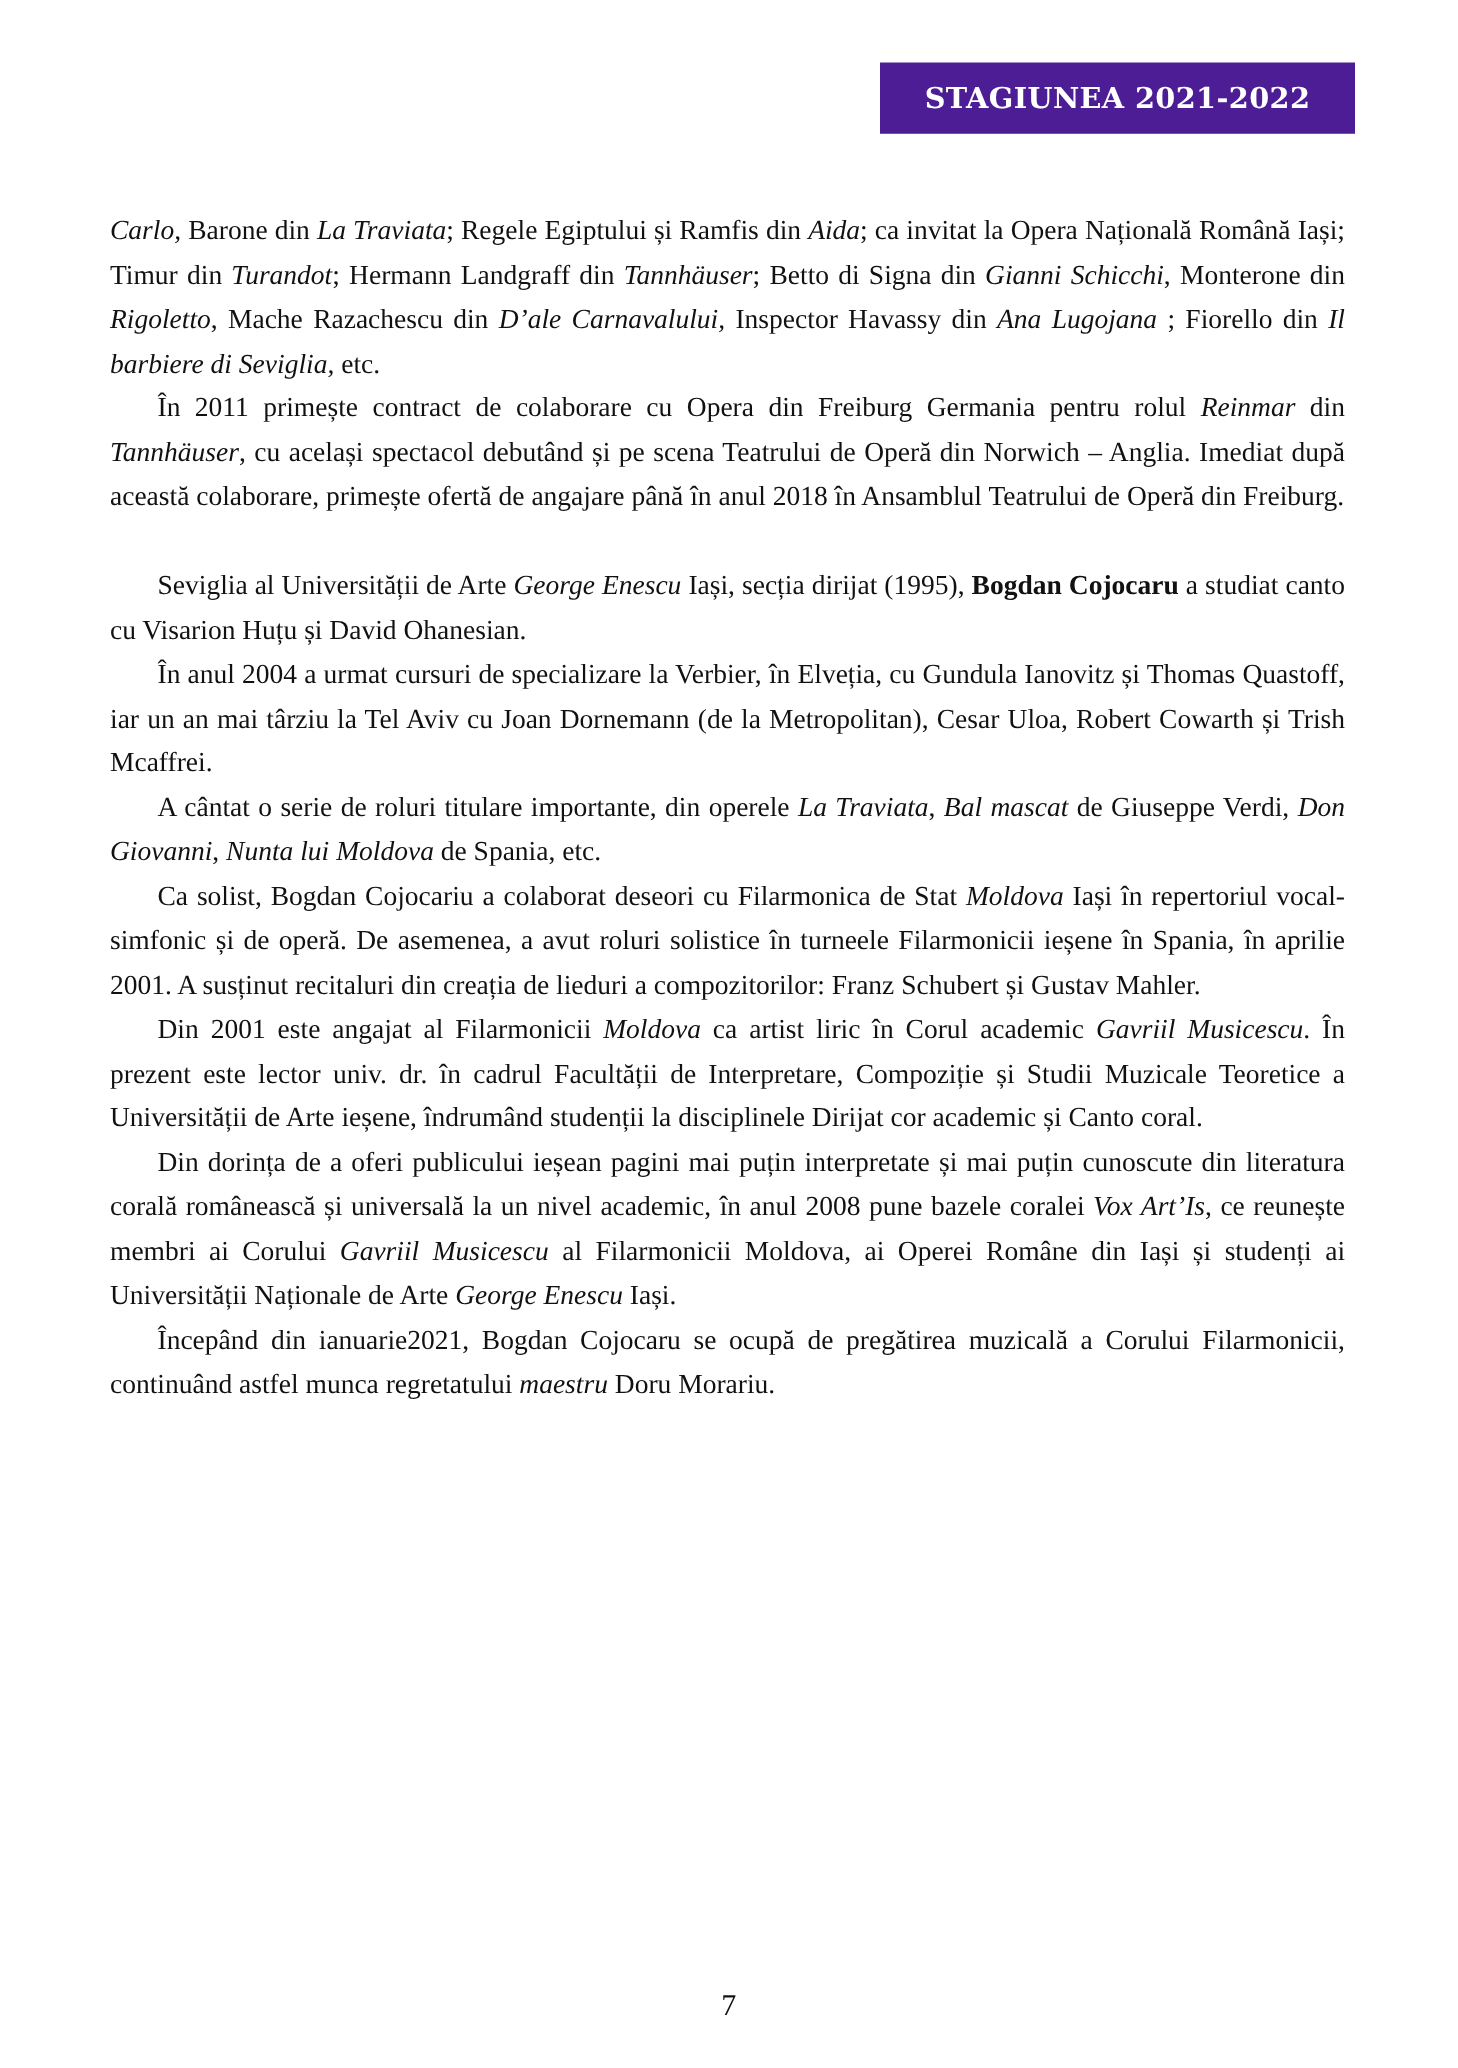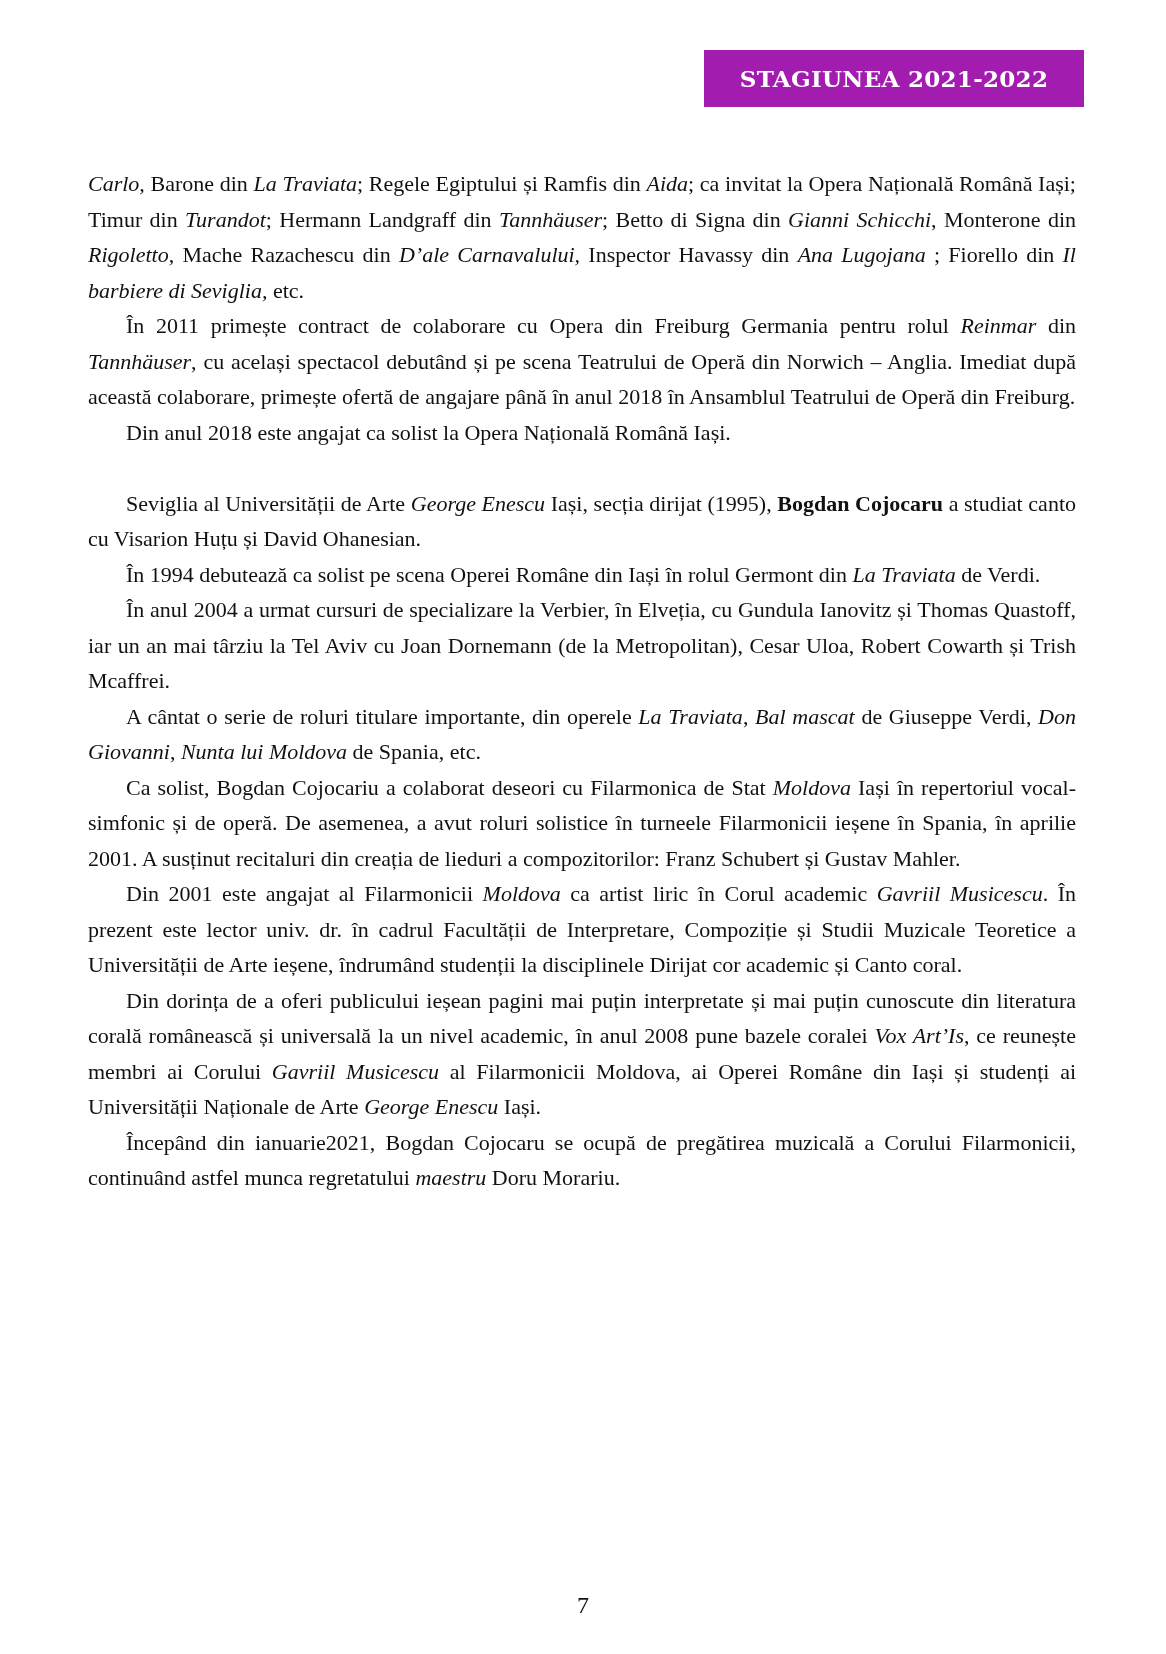--- a/index.html
+++ b/index.html
@@ -1,19 +1,19 @@
 <!DOCTYPE html>
 <html><head>
 <meta charset="utf-8">
 <style>
   html, body { margin: 0; padding: 0; background: #ffffff; }
   body { width: 1166px; height: 1654px; position: relative; overflow: hidden; }
   .header-box {
     position: absolute; left: 704px; top: 50px; width: 380px; height: 57px;
-    background: #a21caf; color: #ffffff;
+    background: #4c1d95; color: #ffffff;
     font-family: "DejaVu Serif", serif; font-weight: bold; font-size: 23px;
     display: flex; align-items: center; justify-content: center; letter-spacing: 0.3px;
   }
   .content {
     position: absolute; left: 88px; top: 166px; width: 988px;
     font-family: "Liberation Serif", serif; font-size: 22px; line-height: 35.5px;
     color: #111111; text-align: justify;
   }
   .content p { margin: 0; text-indent: 38px; }
   .content p.noindent { text-indent: 0; }
@@ -28,23 +28,21 @@
 </head>
 <body>
 
 <div class="header-box">
   <span>STAGIUNEA 2021-2022</span>
 </div>
 
 <div class="content" id="content">
     <p class="noindent"><i>Carlo,</i><span> Barone din </span><i>La Traviata</i><span>; Regele Egiptului și Ramfis din </span><i>Aida</i><span>; ca invitat la Opera Națională Română Iași; Timur din </span><i>Turandot</i><span>; Hermann Landgraff din </span><i>Tannhäuser</i><span>; Betto di Signa din </span><i>Gianni Schicchi</i><span>, Monterone din </span><i>Rigoletto</i><span>, Mache Razachescu din </span><i>D’ale Carnavalului,</i><span> Inspector Havassy din </span><i>Ana Lugojana</i><span> ; Fiorello din </span><i>Il barbiere di Seviglia,</i><span> etc.</span></p>
     <p><span>În 2011 primește contract de colaborare cu Opera din Freiburg Germania pentru rolul </span><i>Reinmar</i><span> din </span><i>Tannhäuser</i><span>, cu același spectacol debutând și pe scena Teatrului de Operă din  Norwich – Anglia. Imediat după această colaborare, primește ofertă de angajare până în anul 2018 în Ansamblul Teatrului de Operă din Freiburg.</span></p>
-    <p><span>Din anul 2018 este angajat ca solist la Opera Națională Română Iași.</span></p>
     <p class="gap"><span>Seviglia al Universității de Arte </span><i>George Enescu</i><span> Iași, secția dirijat (1995), </span><b>Bogdan Cojocaru</b><span> a studiat canto cu Visarion Huțu și David Ohanesian.</span></p>
-    <p><span>În 1994 debutează ca solist pe scena Operei Române din Iași în rolul Germont din </span><i>La Traviata</i><span> de Verdi.</span></p>
     <p><span>În anul 2004 a urmat cursuri de specializare la Verbier, în Elveția, cu Gundula Ianovitz și Thomas Quastoff, iar un an mai târziu la Tel Aviv cu Joan Dornemann (de la Metropolitan), Cesar Uloa, Robert Cowarth și Trish Mcaffrei.</span></p>
     <p><span>A cântat o serie de roluri titulare importante, din operele </span><i>La Traviata</i><span>, </span><i>Bal mascat</i><span> de Giuseppe Verdi, </span><i>Don Giovanni</i><span>, </span><i>Nunta lui Moldova</i><span> de Spania, etc.</span></p>
     <p><span>Ca solist, Bogdan Cojocariu a colaborat deseori cu Filarmonica de Stat </span><i>Moldova</i><span> Iași în repertoriul vocal-simfonic și de operă. De asemenea, a avut roluri solistice în turneele Filarmonicii ieșene în Spania, în aprilie 2001. A susținut recitaluri din creația de lieduri a compozitorilor: Franz Schubert și Gustav Mahler.</span></p>
     <p><span>Din 2001 este angajat al Filarmonicii </span><i>Moldova</i><span> ca artist liric în Corul academic </span><i>Gavriil Musicescu</i><span>. În prezent este lector univ. dr. în cadrul Facultății de Interpretare, Compoziție și Studii Muzicale Teoretice a Universității de Arte ieșene, îndrumând studenții la disciplinele Dirijat cor academic și Canto coral.</span></p>
     <p><span>Din dorința de a oferi publicului ieșean pagini mai puțin interpretate și mai puțin cunoscute din literatura corală românească și universală la un nivel academic, în anul 2008 pune bazele coralei </span><i>Vox Art’Is</i><span>, ce reunește membri ai Corului </span><i>Gavriil Musicescu</i><span> al Filarmonicii Moldova, ai Operei Române din Iași și studenți ai Universității Naționale de Arte </span><i>George Enescu</i><span> Iași.</span></p>
     <p><span>Începând din ianuarie2021, Bogdan Cojocaru se ocupă de pregătirea muzicală a Corului Filarmonicii, continuând astfel munca regretatului </span><i>maestru</i><span> Doru Morariu.</span></p>
   </div>
 
 <div class="page-number">7</div>
 

